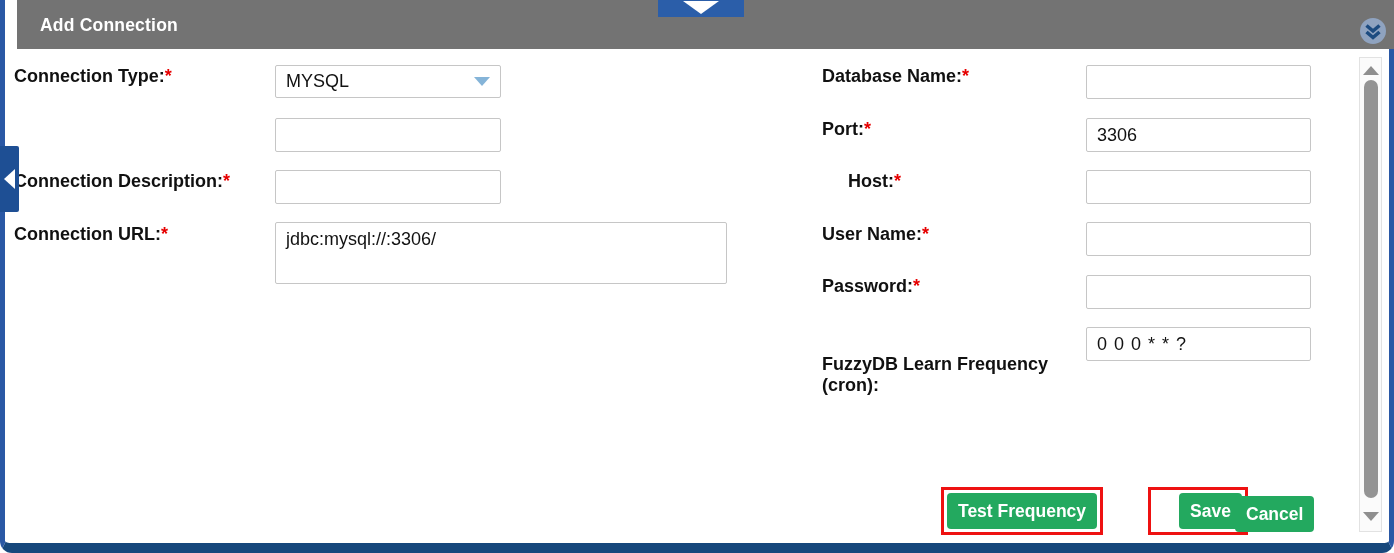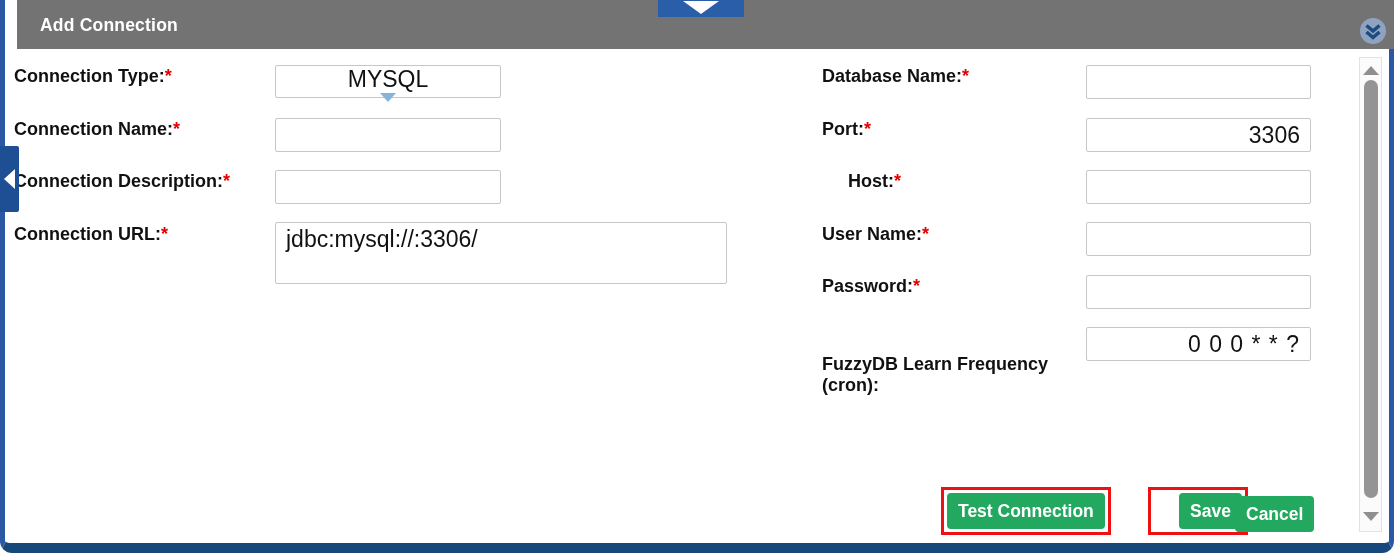--- a/index.html
+++ b/index.html
@@ -52,23 +52,23 @@
     border-right:11px solid #ffffff;
   }
 
   
   .label {
     position:absolute; font-size:18px; font-weight:bold; color:#111; line-height:21px;
   }
   .req { color:#e60000; font-weight:bold; }
   .ctl {
     position:absolute; border:1px solid #c6c6c6; border-radius:2px; background:#fff;
-    font-family:"Liberation Sans", sans-serif; font-size:23px; color:#111;flex-direction:column;
+    font-family:"Liberation Sans", sans-serif; font-size:18px; color:#111;
   }
-  input.ctl { height:23px; padding:16px 10px;text-align:right; }
+  input.ctl { height:23px; padding:16px 10px; }
   textarea.ctl { padding:5px 10px; resize:none; overflow:hidden; line-height:22px; }
   .select {
     display:flex; align-items:center; justify-content:space-between;
     height:33px; padding:0 10px; cursor:pointer;
   }
   .select .tri {
     width:0; height:0;
     border-left:8px solid transparent; border-right:8px solid transparent;
     border-top:9px solid #85b4d8;
   }
@@ -116,23 +116,20 @@
     </div>
 
     <div class="label" style="left:9px; top:66px;">
       <span>Connection Type:</span><span class="req">*</span>
     </div>
     <div class="ctl select" style="left:270px; top:65px; width:226px;">
       <span>MYSQL</span>
       <span class="tri"></span>
     </div>
 
-    <div class="label" style="left:9px; top:119px;">
-      <span>Connection Name:</span><span class="req">*</span>
-    </div>
     <input class="ctl" style="left: 270px; top: 118px; width: 226px;" value="">
 
     <div class="label" style="left:9px; top:171px;">
       <span>Connection Description:</span><span class="req">*</span>
     </div>
     <input class="ctl" style="left: 270px; top: 170px; width: 226px;" value="">
 
     <div class="label" style="left:9px; top:224px;text-align:center;">
       <span>Connection URL:</span><span class="req">*</span>
     </div>
@@ -162,21 +159,21 @@
       <span>Password:</span><span class="req">*</span>
     </div>
     <input class="ctl" style="left: 1081px; top: 275px; width: 225px;" value="">
 
     <div class="label" style="left:817px; top:329px; width:240px;margin-top:25px;">
       <span>FuzzyDB Learn Frequency (cron):</span>
     </div>
     <input class="ctl" style="left: 1081px; top: 327px; width: 225px; letter-spacing: 1px;" value="0 0 0 * * ?">
 
     <div class="red-wrap" style="left:936px; top:487px;">
-      <button class="btn">Test Connection</button>
+      <button class="btn">Test Frequency</button>
     </div>
     <div class="red-wrap" style="left:1143px; top:487px;padding-left:28px;">
       <button class="btn">Save</button>
     </div>
     <button class="btn cancel-pos" style="left:1230px; top:496px;">Cancel</button>
 
     <div class="scrollbar">
       <span class="sb-up"></span>
       <span class="sb-thumb"></span>
       <span class="sb-down"></span>

